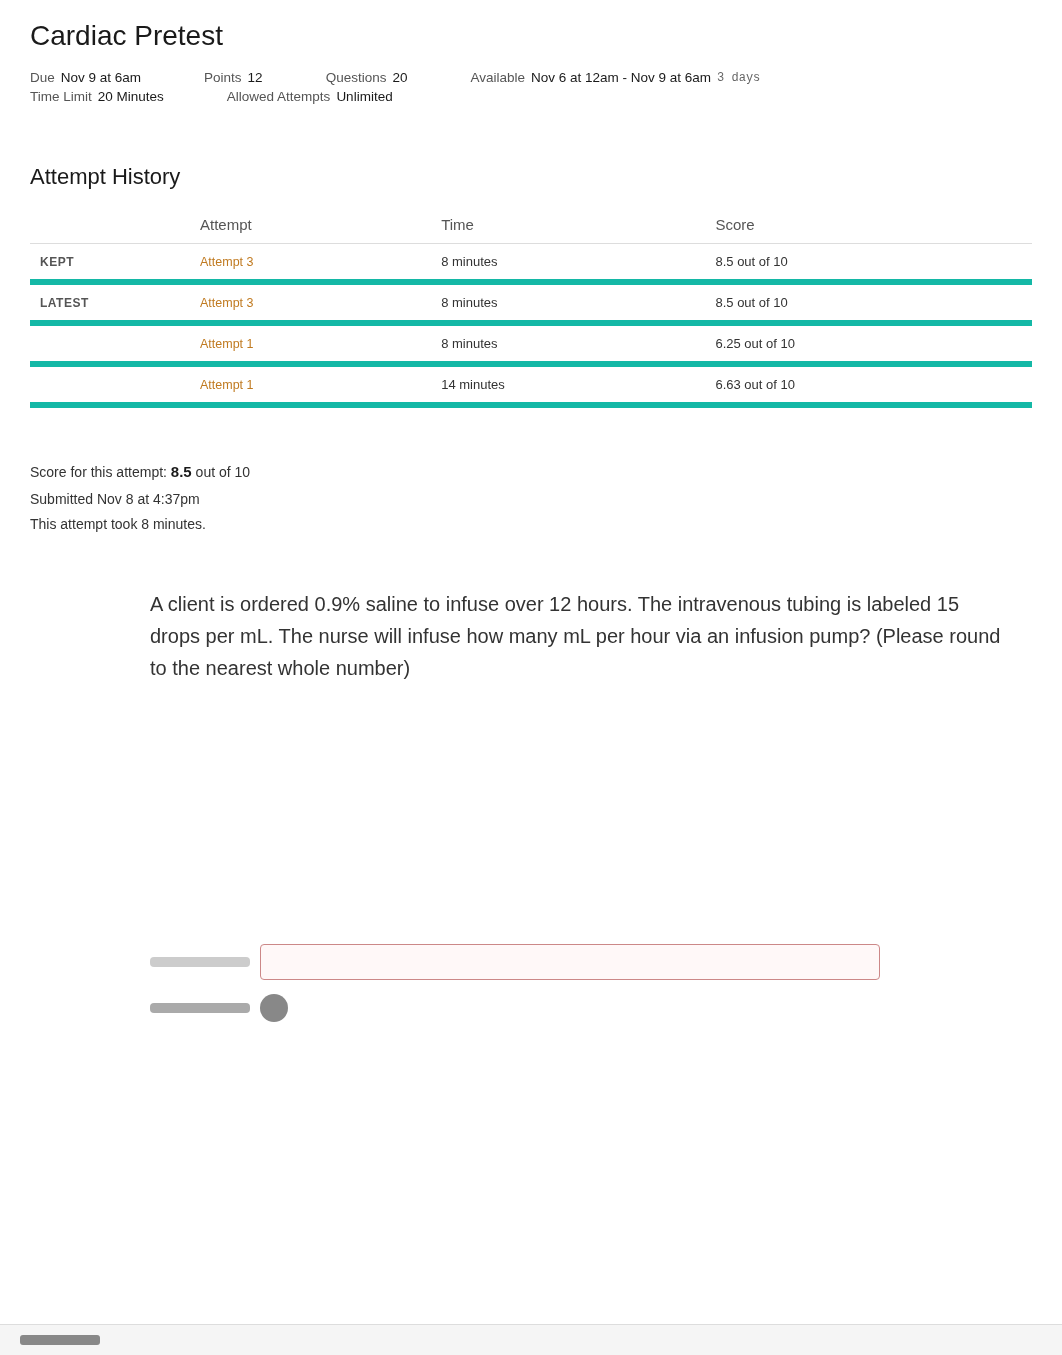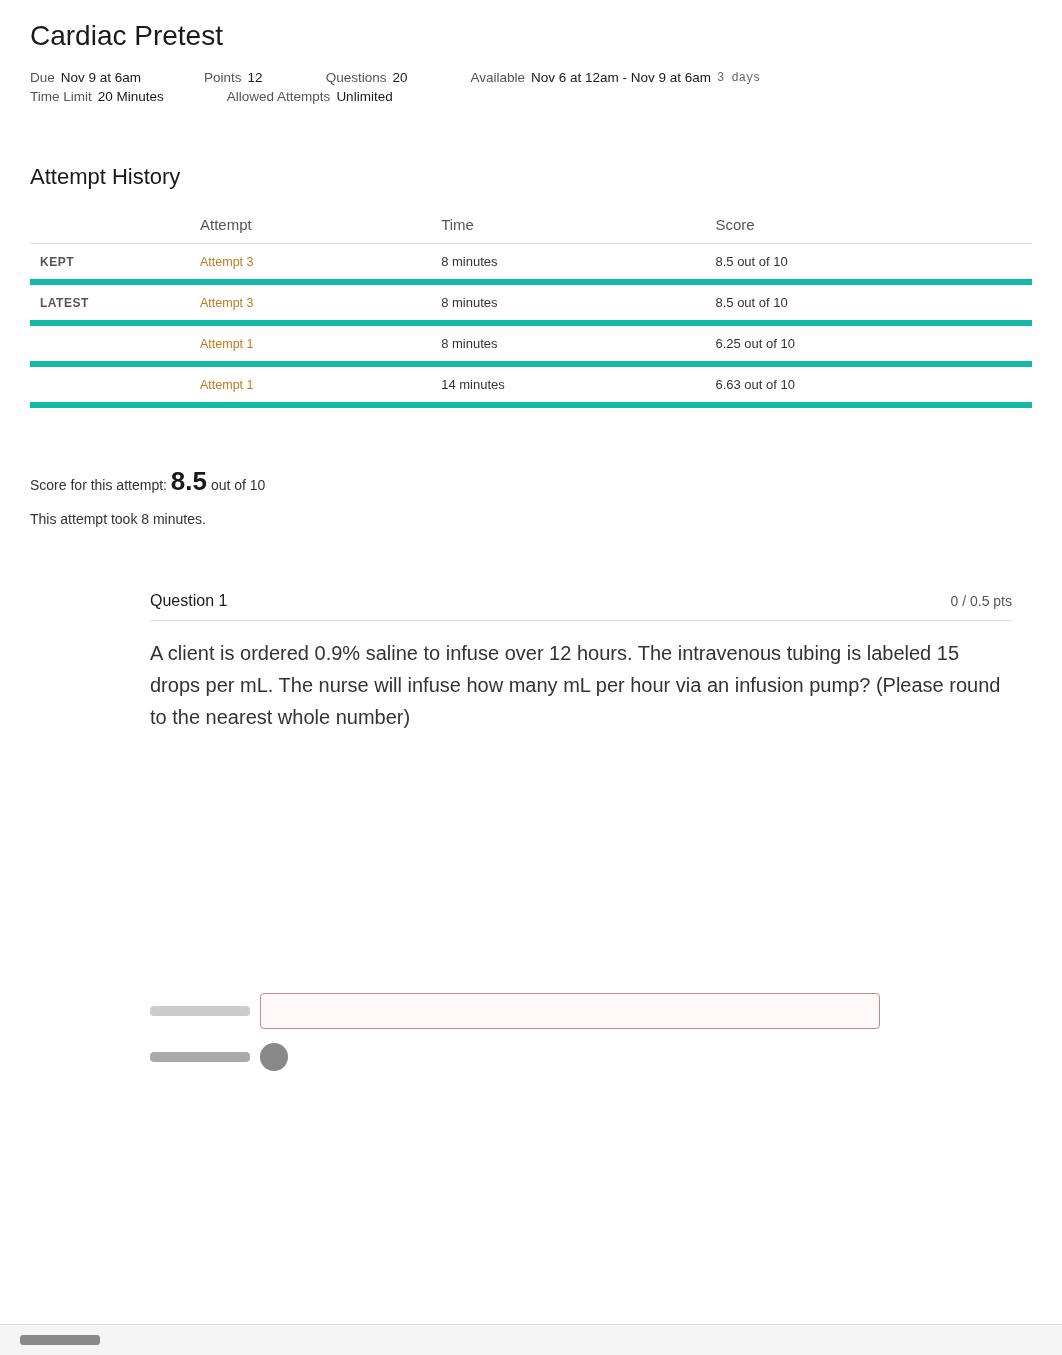--- a/index.html
+++ b/index.html
@@ -81,21 +81,21 @@
       text-decoration: none;
       font-size: 12.5px;
     }
     .score-section {
       margin-top: 50px;
       font-size: 14px;
       color: #333;
       line-height: 1.8;
     }
     .score-section .score-value {
-      font-size: 26px;
+      font-size: 15px;
       font-weight: bold;
       color: #1a1a1a;
     }
     .score-line {
       display: flex;
       align-items: baseline;
       gap: 0;
       margin-bottom: 2px;
     }
     .question-section {
@@ -204,28 +204,25 @@
 </table>
 
 <div class="score-section">
   <div class="score-line">
     <span>Score for this attempt:</span>
     &nbsp;
     <span class="score-value">8.5</span>
     &nbsp;
     <span>out of 10</span>
   </div>
+  <div>Submitted Nov 8 at 4:37pm</div>
   <div>This attempt took 8 minutes.</div>
 </div>
 
 <div class="question-section">
-  <div class="question-header">
-    <span class="question-title">Question 1</span>
-    <span class="question-points">0 / 0.5 pts</span>
-  </div>
   <div class="question-body">A client is ordered 0.9% saline to infuse over 12 hours. The intravenous tubing is labeled 15 drops per mL. The nurse will infuse how many mL per hour via an infusion pump? (Please round to the nearest whole number)</div>
 </div>
 
 <div style="margin-top: 260px; margin-left: 0; padding-bottom: 120px;">
   <div style="margin-left: 120px; margin-right: 20px;">
     <div style="display:flex; flex-direction:column; gap:6px;">
       <div style="display:flex; align-items:center; gap:10px;">
         <div style="width:100px; background:#ccc; height:10px; border-radius:4px;"></div>
         <input type="text" style="width: 620px; height: 36px; border: 1px solid rgb(204, 136, 136); border-radius: 4px; padding: 0px 8px; font-size: 14px; background: rgb(255, 248, 248);" placeholder="">
       </div>

